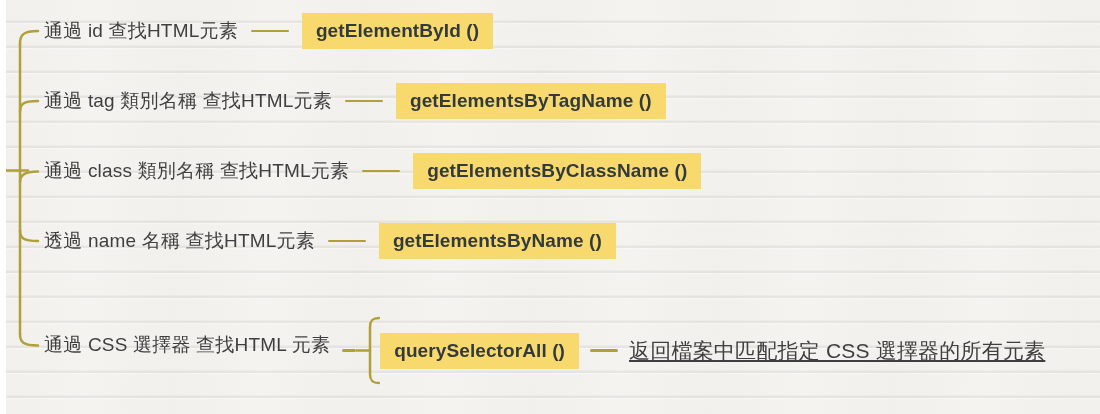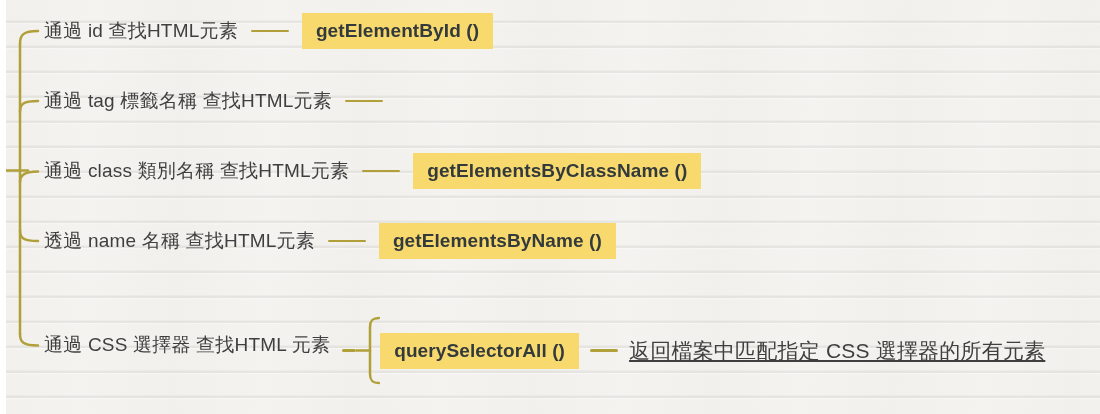--- a/index.html
+++ b/index.html
@@ -63,22 +63,23 @@
     </g>
   </svg>
 
   <div class="row" style="top:13px">
     <span class="label">通過 id 查找HTML元素</span>
     <span class="hline"></span>
     <span class="badge">getElementById ()</span>
   </div>
 
   <div class="row" style="top:83px">
-    <span class="label">通過 tag 標籤名稱 查找HTML元素</span>
+    <span class="label">通過 tag 類別名稱 查找HTML元素</span>
     <span class="hline"></span>
+    <span class="badge">getElementsByTagName ()</span>
   </div>
 
   <div class="row" style="top:223px">
     <span class="label">透過 name 名稱 查找HTML元素</span>
     <span class="hline"></span>
     <span class="badge">getElementsByName ()</span>
   </div>
 
   <div class="row" style="top:153px">
     <span class="label">通過 class 類別名稱 查找HTML元素</span>

